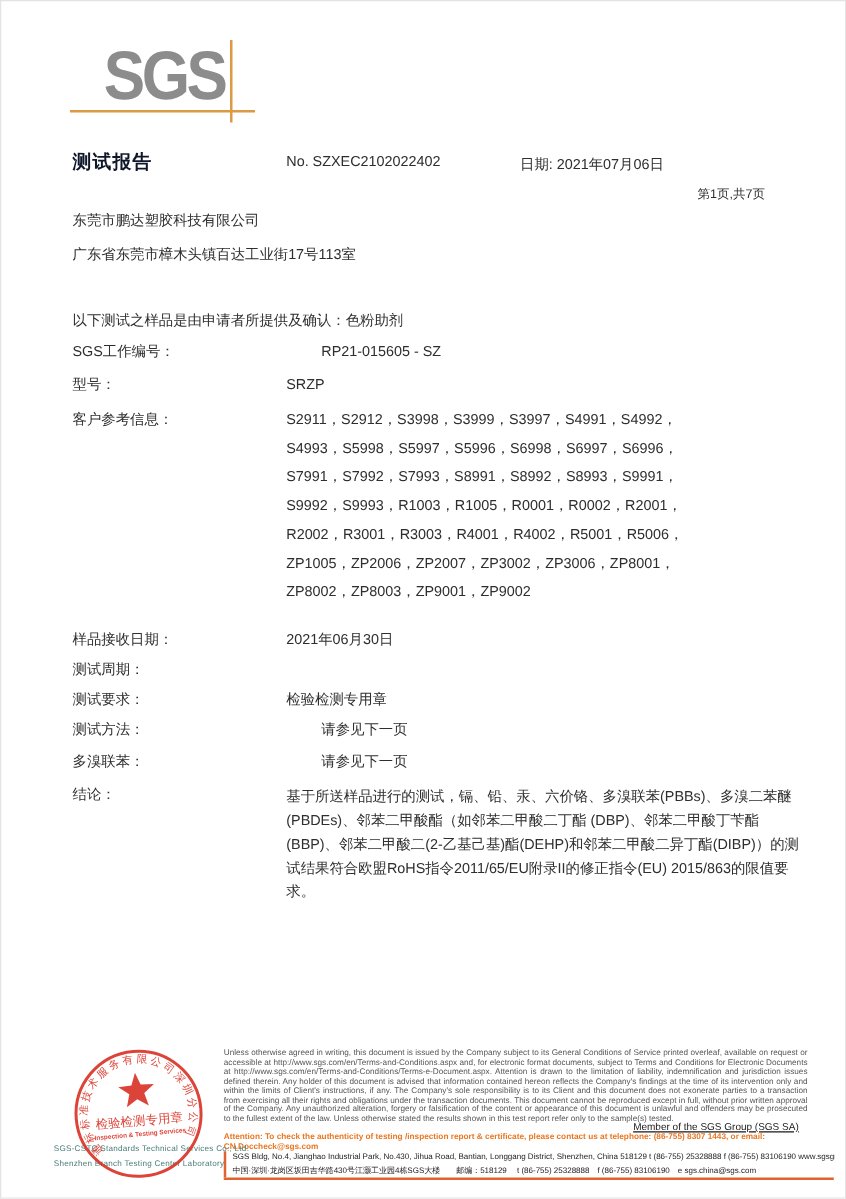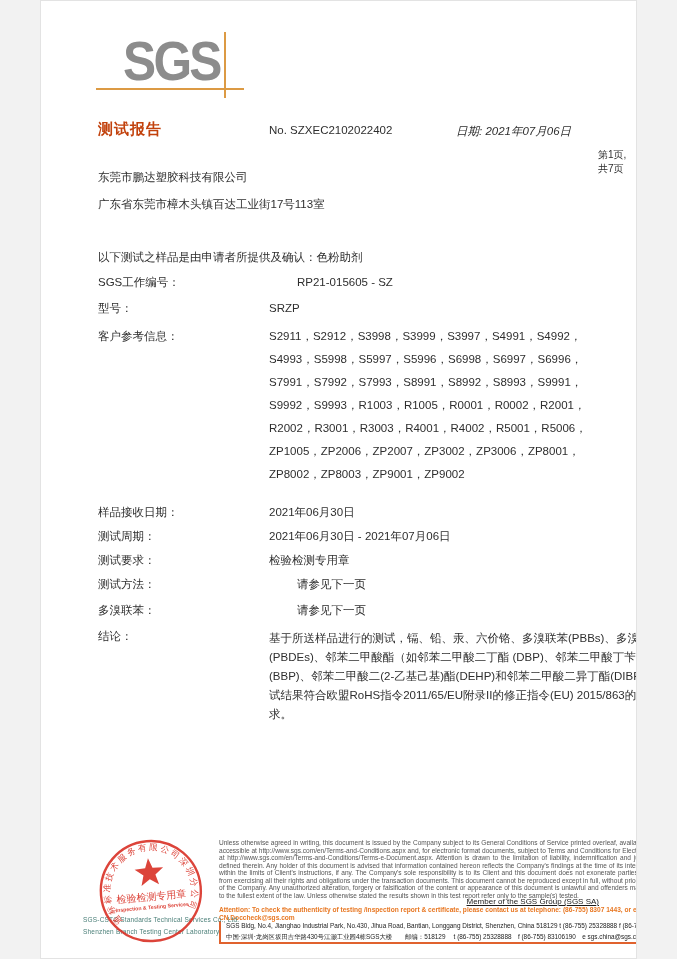--- a/index.html
+++ b/index.html
@@ -1,33 +1,33 @@
 <!DOCTYPE html>
 <html><head>
 <meta charset="utf-8">
 <style>
   html,body { margin:0; padding:0; background:#f2f2f2; }
   .page {
-    position:relative; width:597px; height:959px; margin:0 auto;
+    position:relative; width:677px; height:959px; margin:0 auto;
     background:#ffffff; overflow:hidden;
     font-family:"Liberation Sans","DejaVu Sans",sans-serif;
     color:#2e2e2e; border:1px solid #e3e3e3; box-sizing:border-box;
   }
   
   .logo-text {
     position:absolute; left:82px; top:28px;
     font-size:54px; font-weight:bold; color:#8c8c8c;
     letter-spacing:-3px; transform:scale(.92,1.02); transform-origin:left top;
   }
   .logo-hline { position:absolute; left:55px; top:87px; width:148px; height:2px; background:#dc9a44; }
   .logo-vline { position:absolute; left:183px; top:31px; width:2px; height:66px; background:#dc9a44; }
   
-  .doc-title { position:absolute; left:57px; top:119px; font-size:15px; font-weight:bold; color:#c2410c; letter-spacing:1px; }
+  .doc-title { position:absolute; left:57px; top:119px; font-size:15px; font-weight:bold; color:#0f172a; letter-spacing:1px; }
   .report-no { position:absolute; left:228px; top:123px; font-size:11.5px; }
-  .report-date { position:absolute; left:415px; top:123px; font-size:11.5px;font-style:italic; }
+  .report-date { position:absolute; left:415px; top:123px; font-size:11.5px; }
   .report-page { position:absolute; left:557px; top:123px; font-size:10px;margin-top:24px; }
   
   .applicant { position:absolute; left:57px; top:163px; font-size:11.5px; line-height:27px; }
   
   .body { position:absolute; left:57px; top:249px; width:585px; font-size:11.5px; }
   .intro { line-height:14px; margin-bottom:11px; }
   .frow { display:flex; align-items:flex-start; }
   .frow .lbl { width:171px; flex:none; line-height:14px; }
   .frow .val { flex:1; line-height:14px; }
   .frow.mb12 { margin-bottom:12px;gap:28px; }
@@ -101,21 +101,20 @@
         <div>ZP8002，ZP8003，ZP9001，ZP9002</div>
       </div>
     </div>
 
     <div class="frow mb10">
       <div class="lbl">样品接收日期：</div>
       <div class="val">2021年06月30日</div>
     </div>
     <div class="frow mb10">
       <div class="lbl">测试周期：</div>
-      <div class="val">2021年06月30日 - 2021年07月06日</div>
     </div>
     <div class="frow mb10">
       <div class="lbl">测试要求：</div>
       <div class="val">检验检测专用章</div>
     </div>
     <div class="frow mb12">
       <div class="lbl">测试方法：</div>
       <div class="val">请参见下一页</div>
     </div>
     <div class="frow mb12">

